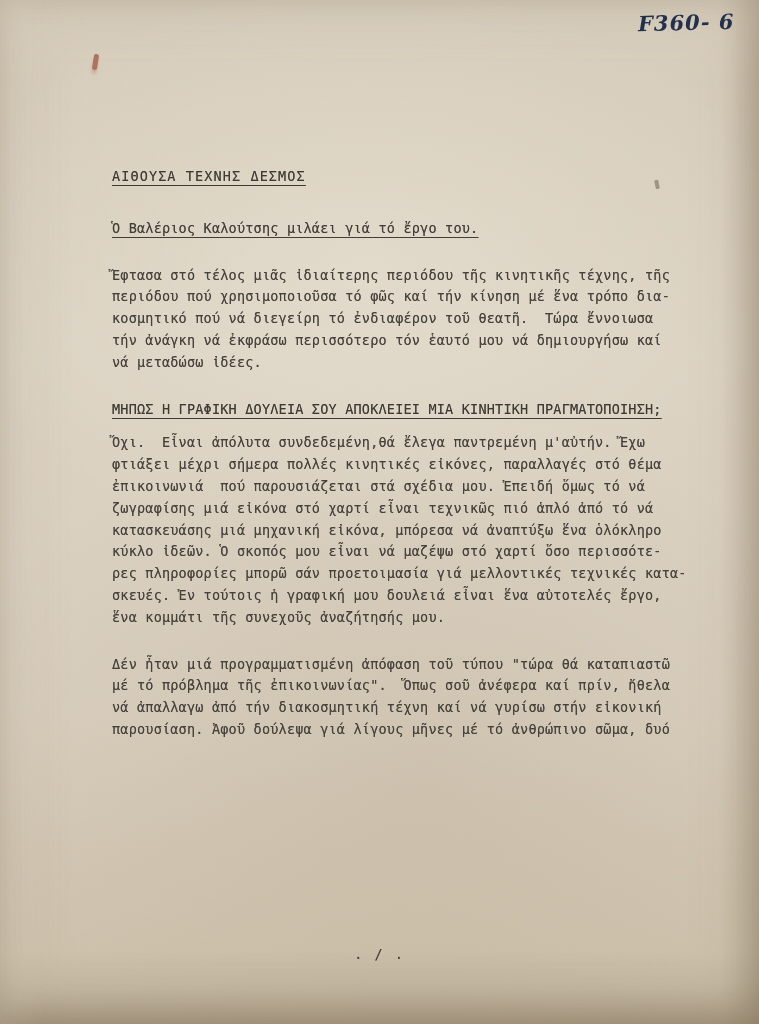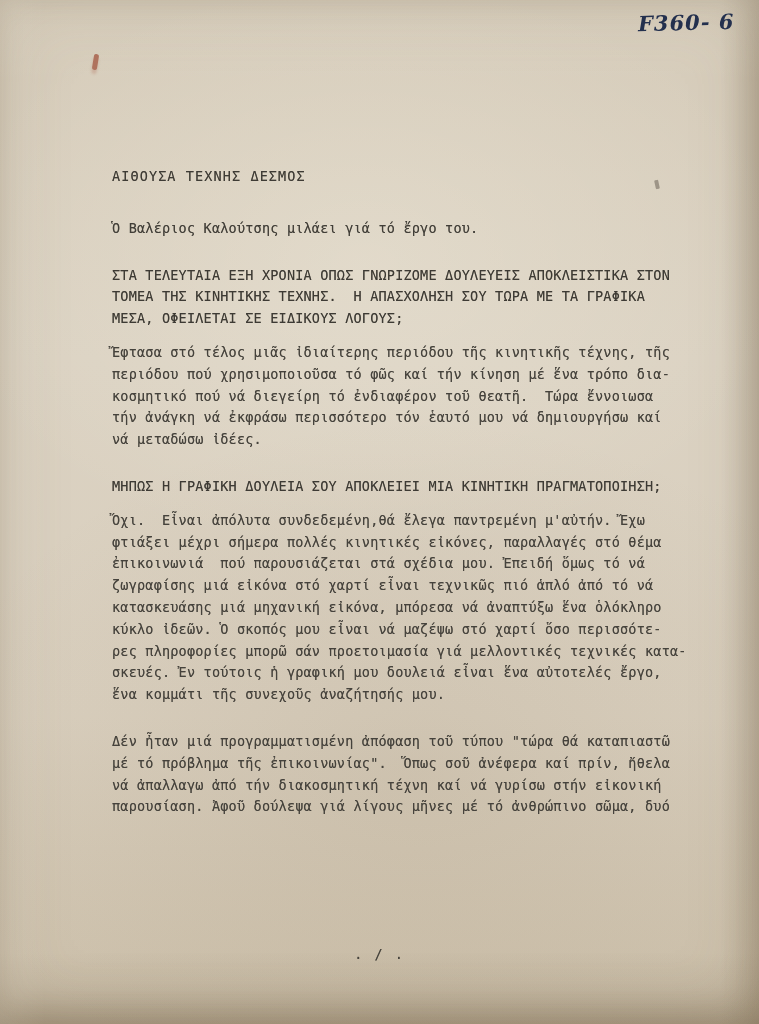--- a/index.html
+++ b/index.html
@@ -27,21 +27,21 @@
   .annotation{
     position:absolute;left:638px;top:10px;
     font-family:"DejaVu Serif","Liberation Serif",serif;
     font-style:italic;font-weight:bold;
     font-size:21px;color:#23304e;
     transform:rotate(-1.5deg);
     letter-spacing:1px;
   }
   .content{position:absolute;left:112px;top:166px;width:606px;}
   .mono{white-space:pre;font-size:13.5px;line-height:21.8px;letter-spacing:0.2px;text-shadow:0 0 0.5px rgba(62,58,50,0.55);}
-  .underlined{text-decoration-thickness:1px;text-underline-offset:3.5px;}
+  .underlined{text-decoration:underline;text-decoration-thickness:1px;text-underline-offset:3.5px;}
   .gallery-header{letter-spacing:1.1px;color:#3e3b35;}
   .doc-title{margin-top:64px;margin-left:156px;letter-spacing:1.5px;color:#3b3833;}
   .doc-subtitle{margin-top:30px;color:#413e38;}
   .section{margin-top:25px;}
   .question{color:#3d3a34;}
   .answer{margin-top:12px;}
   .footer{position:absolute;left:0;top:946px;width:759px;text-align:center;font-size:13.5px;letter-spacing:2px;color:#45423c;text-shadow:0 0 0.5px rgba(62,58,50,0.55);}
 </style>
 </head>
 <body>
@@ -54,23 +54,20 @@
   <div class="annotation">F360- 6</div>
 
   <div class="content">
 
     <div class="mono underlined gallery-header">ΑΙΘΟΥΣΑ ΤΕΧΝΗΣ ΔΕΣΜΟΣ</div>
 
 
     <div class="mono underlined doc-subtitle">Ὁ Βαλέριος Καλούτσης μιλάει γιά τό ἔργο του.</div>
 
     <div class="section">
-      <div class="mono underlined question">ΣΤΑ ΤΕΛΕΥΤΑΙΑ ΕΞΗ ΧΡΟΝΙΑ ΟΠΩΣ ΓΝΩΡΙΖΟΜΕ ΔΟΥΛΕΥΕΙΣ ΑΠΟΚΛΕΙΣΤΙΚΑ ΣΤΟΝ
-ΤΟΜΕΑ ΤΗΣ ΚΙΝΗΤΙΚΗΣ ΤΕΧΝΗΣ.  Η ΑΠΑΣΧΟΛΗΣΗ ΣΟΥ ΤΩΡΑ ΜΕ ΤΑ ΓΡΑΦΙΚΑ
-ΜΕΣΑ, ΟΦΕΙΛΕΤΑΙ ΣΕ ΕΙΔΙΚΟΥΣ ΛΟΓΟΥΣ;</div>
       <div class="mono answer">Ἔφτασα στό τέλος μιᾶς ἰδιαίτερης περιόδου τῆς κινητικῆς τέχνης, τῆς
 περιόδου πού χρησιμοποιοῦσα τό φῶς καί τήν κίνηση μέ ἕνα τρόπο δια-
 κοσμητικό πού νά διεγείρη τό ἐνδιαφέρον τοῦ θεατῆ.  Τώρα ἔννοιωσα
 τήν ἀνάγκη νά ἐκφράσω περισσότερο τόν ἑαυτό μου νά δημιουργήσω καί
 νά μεταδώσω ἰδέες.</div>
     </div>
 
     <div class="section">
       <div class="mono underlined question">ΜΗΠΩΣ Η ΓΡΑΦΙΚΗ ΔΟΥΛΕΙΑ ΣΟΥ ΑΠΟΚΛΕΙΕΙ ΜΙΑ ΚΙΝΗΤΙΚΗ ΠΡΑΓΜΑΤΟΠΟΙΗΣΗ;</div>
       <div class="mono answer">Ὄχι.  Εἶναι ἀπόλυτα συνδεδεμένη,θά ἔλεγα παντρεμένη μ'αὐτήν. Ἔχω

